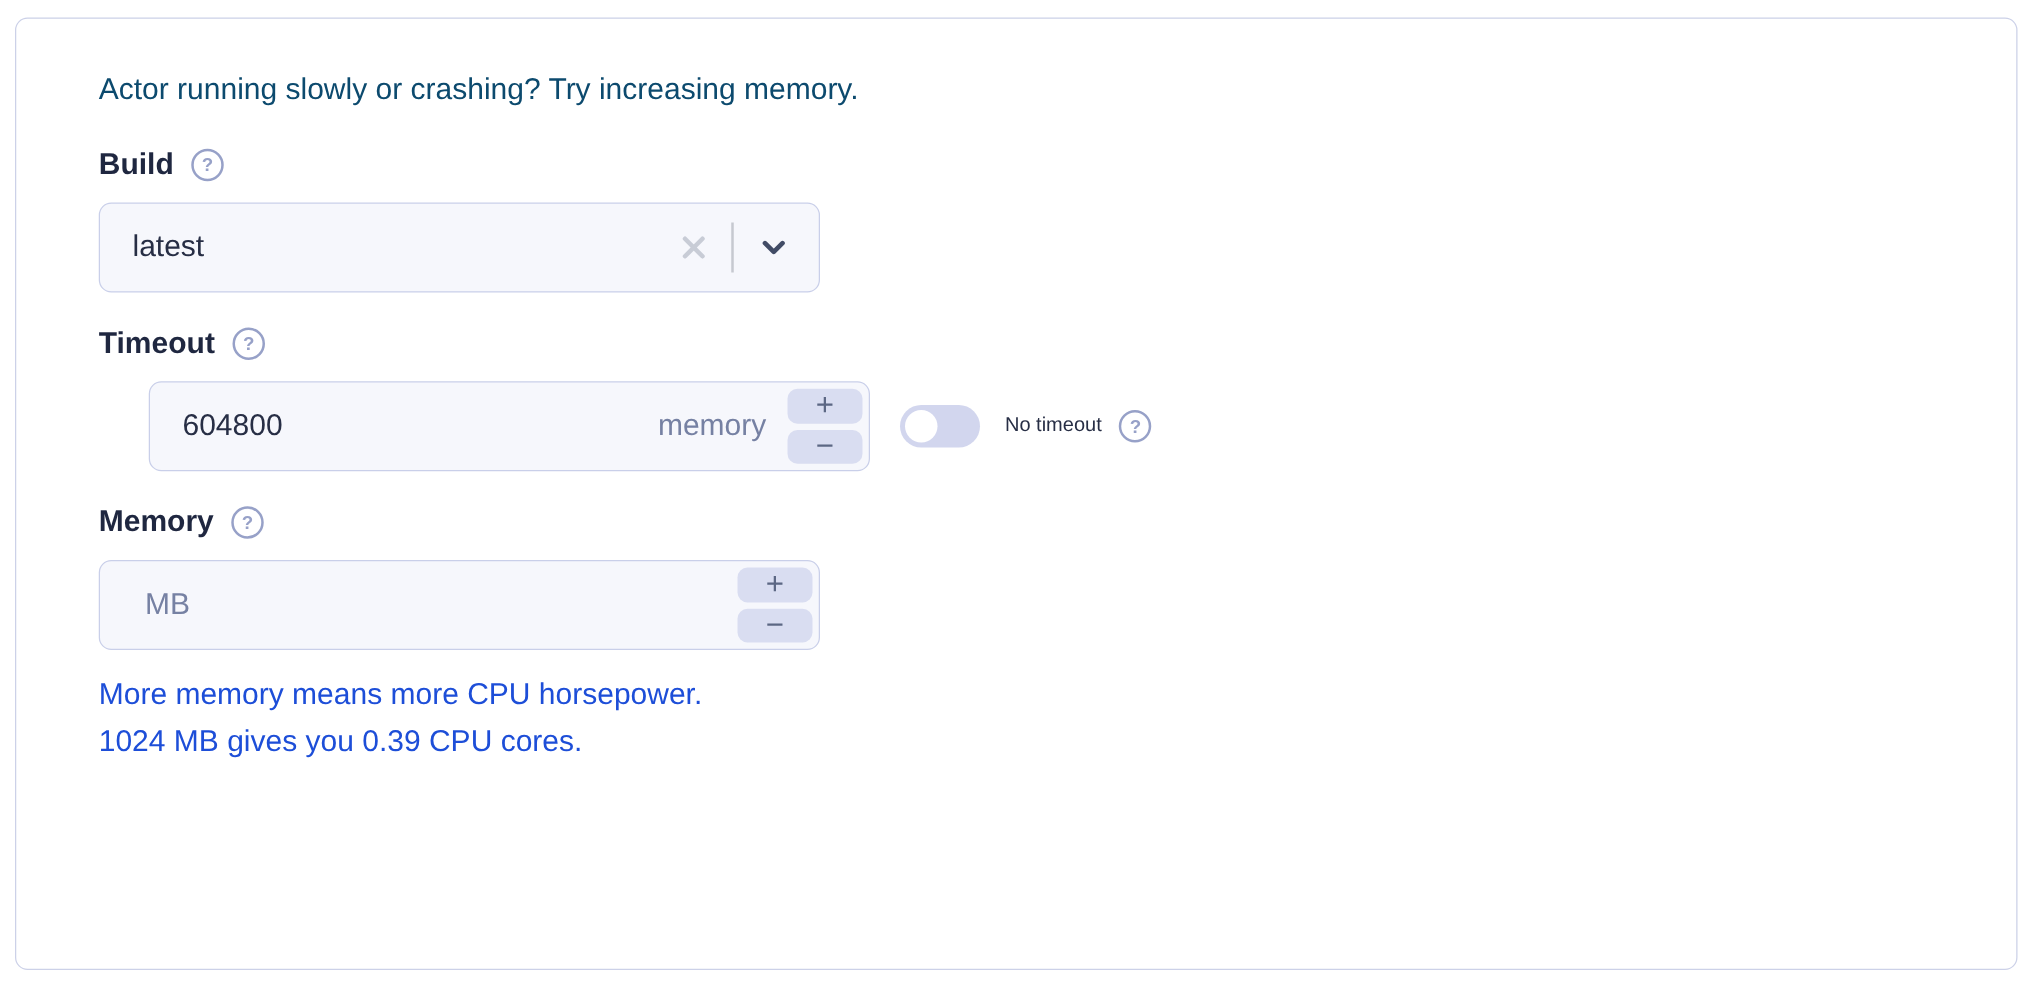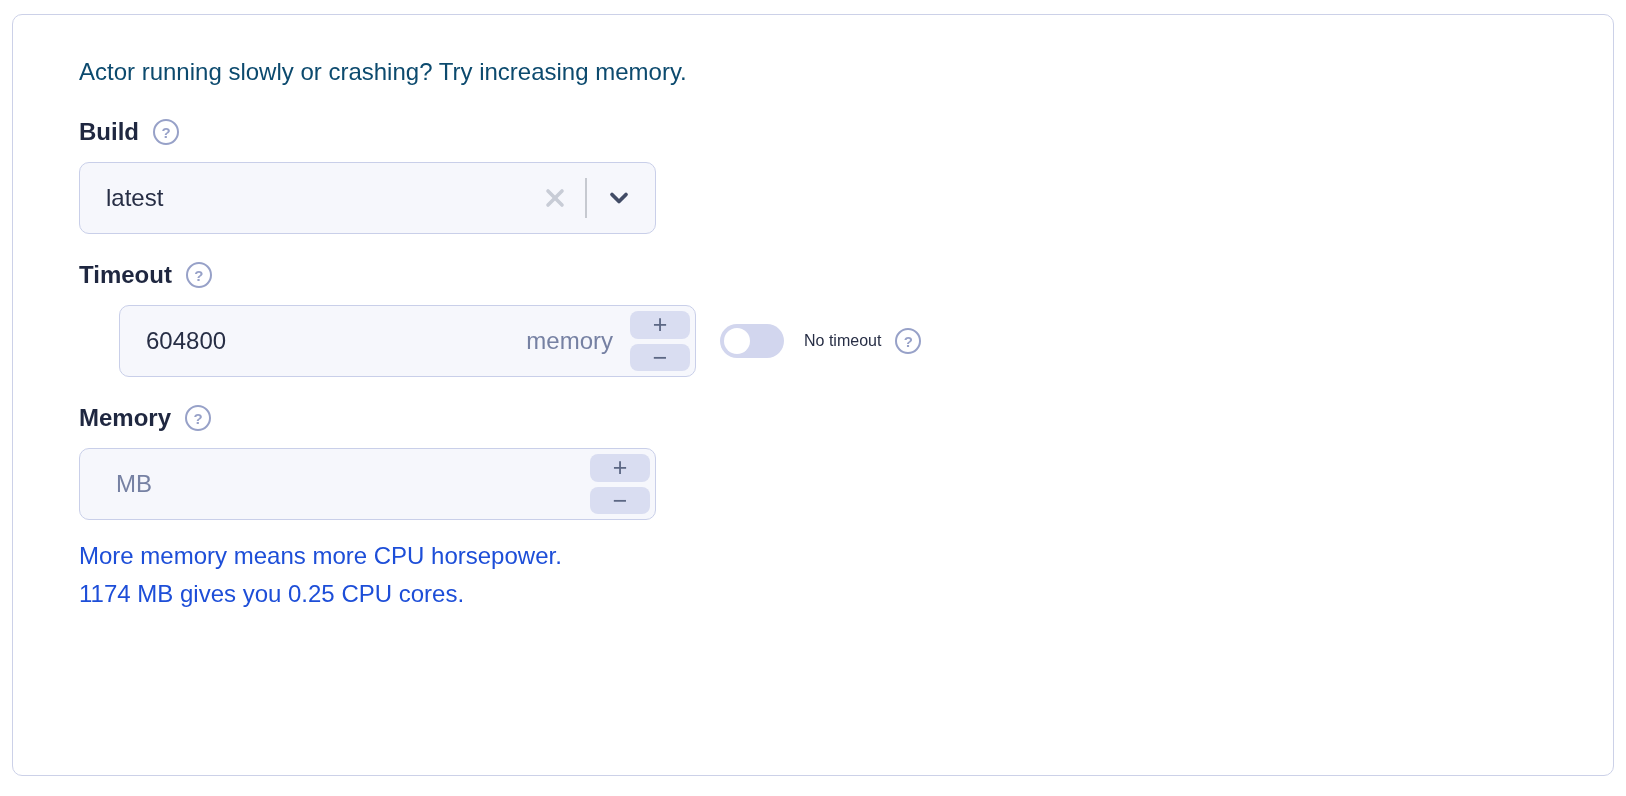--- a/index.html
+++ b/index.html
@@ -263,18 +263,18 @@
       </div>
       <div class="num-wrap">
         <span class="num-suffix">MB</span>
         <div class="stepper">
           <button class="step-btn">+</button>
           <button class="step-btn">−</button>
         </div>
       </div>
       <div class="helper">
         <div>More memory means more CPU horsepower.</div>
-        <div>1174 MB gives you 0.25 CPU cores.</div>
+        <div>1024 MB gives you 0.39 CPU cores.</div>
       </div>
     </div>
 
   </div>
 </div>
 
 </body></html>

